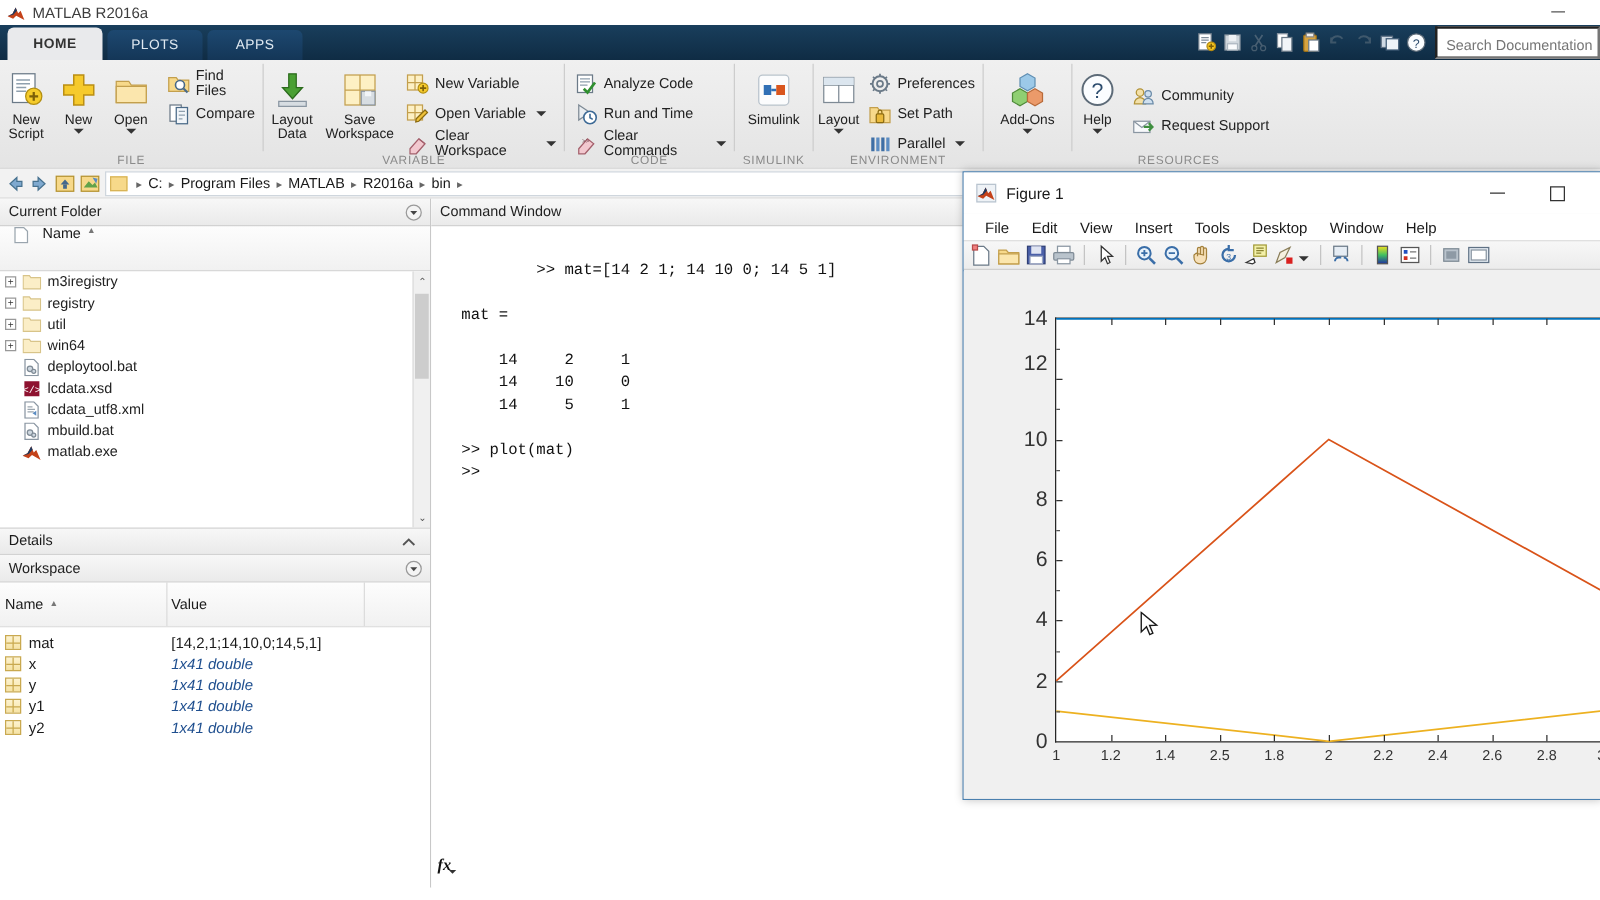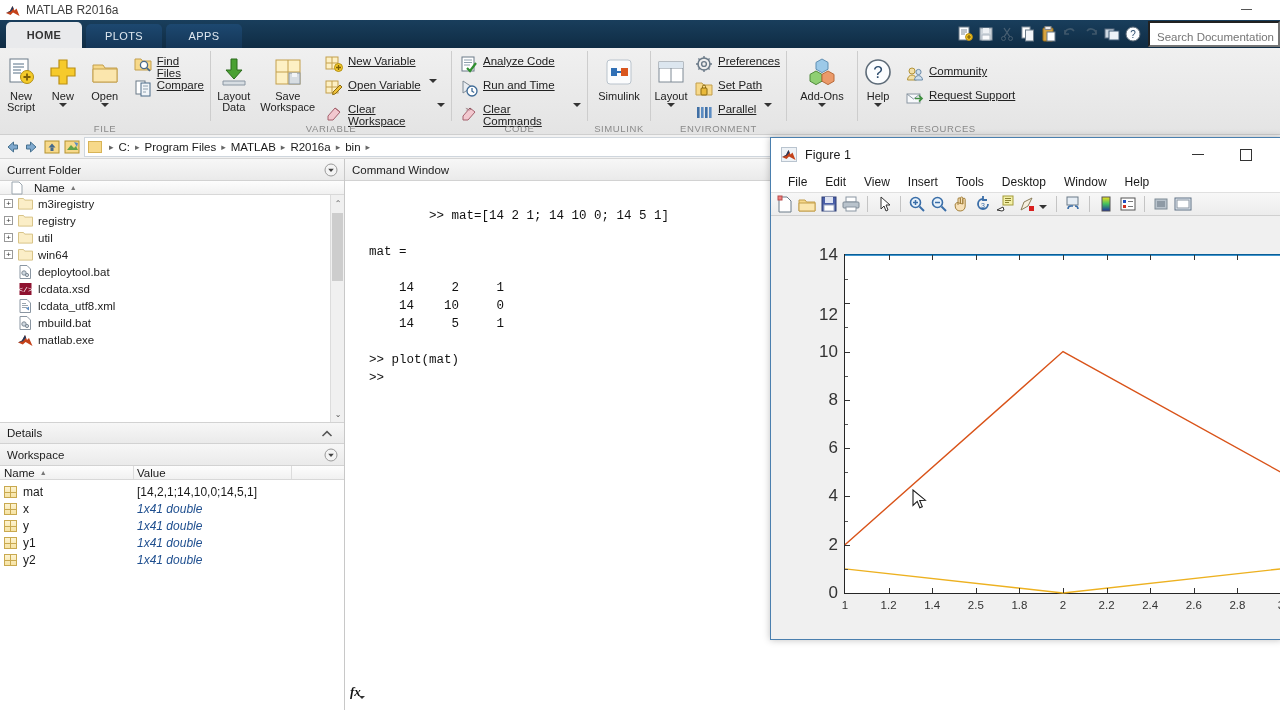--- a/index.html
+++ b/index.html
@@ -41,43 +41,43 @@
   .rib-group { position:relative; height:87px; display:flex; align-items:flex-start; padding-top:3px; }
   .rib-sep { width:1px; background:#cdcdcd; height:70px; margin-top:3px; }
   .grp-label { position:absolute; bottom:1px; width:100%; text-align:center; font-size:9.5px;
       color:#8a8a8a; letter-spacing:.6px; }
   .bigbtn { width:44px; display:flex; flex-direction:column; align-items:center; padding-top:5px; cursor:default; }
   .bigbtn .bi { width:32px; height:32px; position:relative; }
   .bigbtn .bl { font-size:11px; text-align:center; line-height:12px; margin-top:2px; color:#222; }
   .caretdn { width:0;height:0;border-left:4px solid transparent;border-right:4px solid transparent;
      border-top:4px solid #333; margin:1px auto 0 auto; }
   .smallcol { display:flex; flex-direction:column; padding-top:4px; }
-  .smallbtn { display:flex; height:24px; padding:0 6px 0 2px; font-size:11.5px; color:#222;text-decoration:underline; }
+  .smallbtn { display:flex; align-items:center; height:24px; padding:0 6px 0 2px; font-size:11.5px; color:#222; }
   .smallbtn .si { width:18px;height:18px; margin-right:5px; position:relative; flex:0 0 18px; }
   .inlinecaret { width:0;height:0;border-left:4px solid transparent;border-right:4px solid transparent;
      border-top:4px solid #333; margin-left:8px; }
 
   
   .addrbar { height:24px; background:#f2f2f2; border-bottom:1px solid #d6d6d6; display:flex; align-items:center;
       padding-left:4px; gap:4px; }
   .navarrow { width:16px;height:16px; position:relative; }
   .crumbbox { flex:1; height:20px; background:#fff; border:1px solid #cfd6dd; display:flex; align-items:center;
       font-size:11.5px; padding-left:3px; margin-right:0px; }
   .crumbbox .fld { width:14px;height:12px;background:#f7d98a;border:1px solid #d8b457; margin-right:4px; }
   .crumb { padding:0 2px; color:#1a1a1a; }
   .crsep { color:#666; font-size:9px; padding:0 3px; }
 
   
   .bodysplit { display:flex; height:551px; }
   .leftcol { width:345px; border-right:1px solid #c8c8c8; display:flex; flex-direction:column; background:#fff; }
   .panelhdr { height:22px; background:linear-gradient(#f7f7f7,#eaeaea); border-bottom:1px solid #d2d2d2;
       display:flex; align-items:center; padding:0 4px 0 7px; font-size:11.5px; color:#222; position:relative; }
   .panelhdr .ph-btn { position:absolute; right:6px; top:4px; width:14px;height:14px; }
-  .colhdr { height:14px; background:linear-gradient(#fdfdfd,#f1f1f1); border-bottom:1px solid #d8d8d8;
-     display:flex; align-items:center; font-size:11.5px; }
+  .colhdr { height:36px; background:linear-gradient(#fdfdfd,#f1f1f1); border-bottom:1px solid #d8d8d8;
+     display:flex; align-items:flex-start; font-size:11.5px; }
   .filetree { flex:1; position:relative; overflow:hidden; }
   .frow { height:17px; display:flex; align-items:center; font-size:11.5px; padding-left:4px; color:#222; }
   .expander { width:9px;height:9px;border:1px solid #999; background:#fff; font-size:8px; line-height:7px;
      text-align:center; color:#333; margin-right:5px; flex:0 0 9px; }
   .expander.blank { border:none; background:transparent; }
   .ficon { width:15px;height:14px; margin-right:5px; position:relative; flex:0 0 15px; }
   .vscroll { position:absolute; right:0; top:0; width:14px; height:100%; background:#f0f0f0; border-left:1px solid #dcdcdc; }
   .vscroll .thumb { position:absolute; left:1px; top:18px; width:11px; height:68px; background:#cdcdcd; }
   .vscroll .sbtn { position:absolute; left:0; width:14px;height:16px; display:flex;align-items:center;justify-content:center;
     font-size:8px; color:#555; }
@@ -870,21 +870,21 @@
         <div class="ytick" style="top: 289.714px;">2</div>
         <div class="ytickmark" style="top: 289.714px;"></div>
         <div class="ytick" style="top: 241.429px;">4</div>
         <div class="ytickmark" style="top: 241.429px;"></div>
         <div class="ytick" style="top: 193.143px;">6</div>
         <div class="ytickmark" style="top: 193.143px;"></div>
         <div class="ytick" style="top: 144.857px;">8</div>
         <div class="ytickmark" style="top: 144.857px;"></div>
         <div class="ytick" style="top: 96.5714px;">10</div>
         <div class="ytickmark" style="top: 96.5714px;"></div>
-        <div class="ytick" style="top: 60px;">12</div>
+        <div class="ytick" style="top: 36px;">12</div>
         <div class="ytickmark" style="top: 48.2857px;"></div>
         <div class="ytick" style="top: 0px;">14</div>
         <div class="ytickmark" style="top: 313.857px; width: 3px; background: rgb(85, 85, 85);"></div>
         <div class="ytickmark" style="top: 265.571px; width: 3px; background: rgb(85, 85, 85);"></div>
         <div class="ytickmark" style="top: 217.286px; width: 3px; background: rgb(85, 85, 85);"></div>
         <div class="ytickmark" style="top: 169px; width: 3px; background: rgb(85, 85, 85);"></div>
         <div class="ytickmark" style="top: 120.714px; width: 3px; background: rgb(85, 85, 85);"></div>
         <div class="ytickmark" style="top: 72.4286px; width: 3px; background: rgb(85, 85, 85);"></div>
         <div class="ytickmark" style="top: 24.1429px; width: 3px; background: rgb(85, 85, 85);"></div>
         <div class="xtick" style="left: 0px;">1</div>

